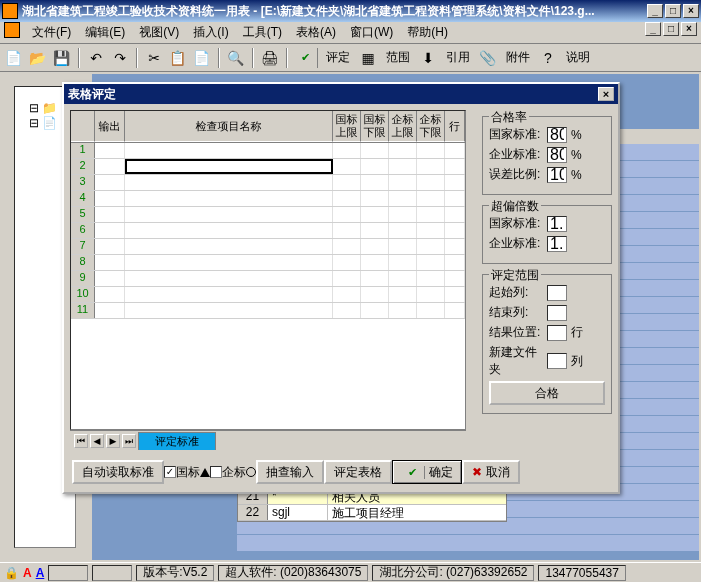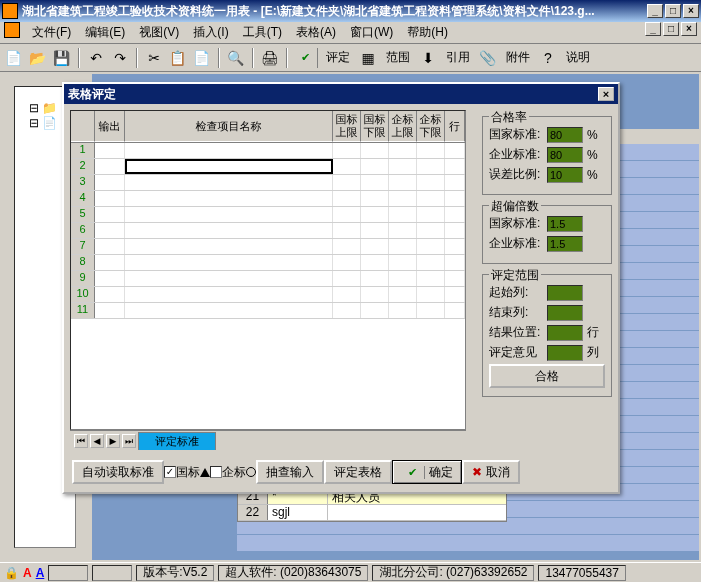--- a/index.html
+++ b/index.html
@@ -47,21 +47,21 @@
 .grc1{width:30px}.grc2{flex:1}.grc3,.grc4,.grc5,.grc6{width:28px}.grc7{width:20px}
 .gr.sel .grc2{border:2px solid #000}
 .tabs{display:flex;align-items:center;height:20px;background:#d4d0c8;border-top:1px solid #808080;padding:0 4px;gap:2px}
 .navbtn{width:14px;height:14px;border:1px outset #fff;text-align:center;line-height:12px;font-size:9px}
 .tab{padding:1px 16px;background:#0ea5e9;border:1px solid #808080;border-bottom:none;font-size:11px}
 .side{width:130px;display:flex;flex-direction:column;gap:4px}
 .gbox{border:1px solid #808080;padding:6px 6px 8px;position:relative;margin-top:6px}
 .gbox .gt{position:absolute;top:-8px;left:6px;background:#d4d0c8;padding:0 2px}
 .frow{display:flex;align-items:center;gap:4px;margin:3px 0}
 .flab{width:54px;text-align:left}
-.finp{width:36px;height:16px;background:#4d7c0f;border:1px inset #808080;padding:0 2px;font-size:11px}
+.finp{width:20px;height:16px;background:#ffffff;border:1px inset #808080;padding:0 2px;font-size:16px}
 .btn{height:24px;border:2px outset #fff;background:#d4d0c8;display:flex;align-items:center;justify-content:center;padding:0 8px;gap:4px;cursor:default}
 .btn.def{border:1px solid #000;box-shadow:inset 1px 1px #fff,inset -1px -1px #808080}
 .dfoot{padding:4px 8px 8px;display:flex;align-items:center;}
 .chk{width:12px;height:12px;background:#fff;border:1px inset #808080;text-align:center;line-height:10px;font-size:10px}
 .statusbar{position:absolute;bottom:0;left:0;right:0;height:20px;background:#d4d0c8;border-top:1px solid #fff;display:flex;align-items:center;padding:0 4px;gap:4px;font-size:11px}
 .sseg{border:1px inset #808080;padding:1px 6px;height:16px;display:flex;align-items:center}
 .tri{width:0;height:0;border-left:5px solid transparent;border-right:5px solid transparent;border-bottom:9px solid #000;display:inline-block}
 .circ{width:10px;height:10px;border:1px solid #000;border-radius:50%;display:inline-block}
 .red{color:#c00000}
 .grn{color:#008000}
@@ -164,20 +164,21 @@
         <div class="bgtd3">勘察单位负责人</div>
       </div>
       <div class="bgtr sel">
         <div class="bgtd1">21</div>
         <div class="bgtd2">*</div>
         <div class="bgtd3">相关人员</div>
       </div>
       <div class="bgtr">
         <div class="bgtd1">22</div>
         <div class="bgtd2">sgjl</div>
+        <div class="bgtd3">施工项目经理</div>
       </div>
     </div>
   </div>
 </div>
 
 <div class="dialog">
   <div class="dtitle">
     <span>表格评定</span>
     <div class="dx">×</div>
   </div>
@@ -359,21 +360,21 @@
         <div class="frow">
             <span class="flab">结束列:</span>
             <input class="finp" style="">
           </div>
         <div class="frow">
             <span class="flab">结果位置:</span>
             <input class="finp" style="">
             <span>行</span>
           </div>
         <div class="frow">
-            <span class="flab">评定意见</span>
+            <span class="flab">新建文件夹</span>
             <input class="finp" style="">
             <span>列</span>
           </div>
         <div class="btn">
             <span>合格</span>
           </div>
       </div>
     </div>
   </div>
   <div class="dfoot">

